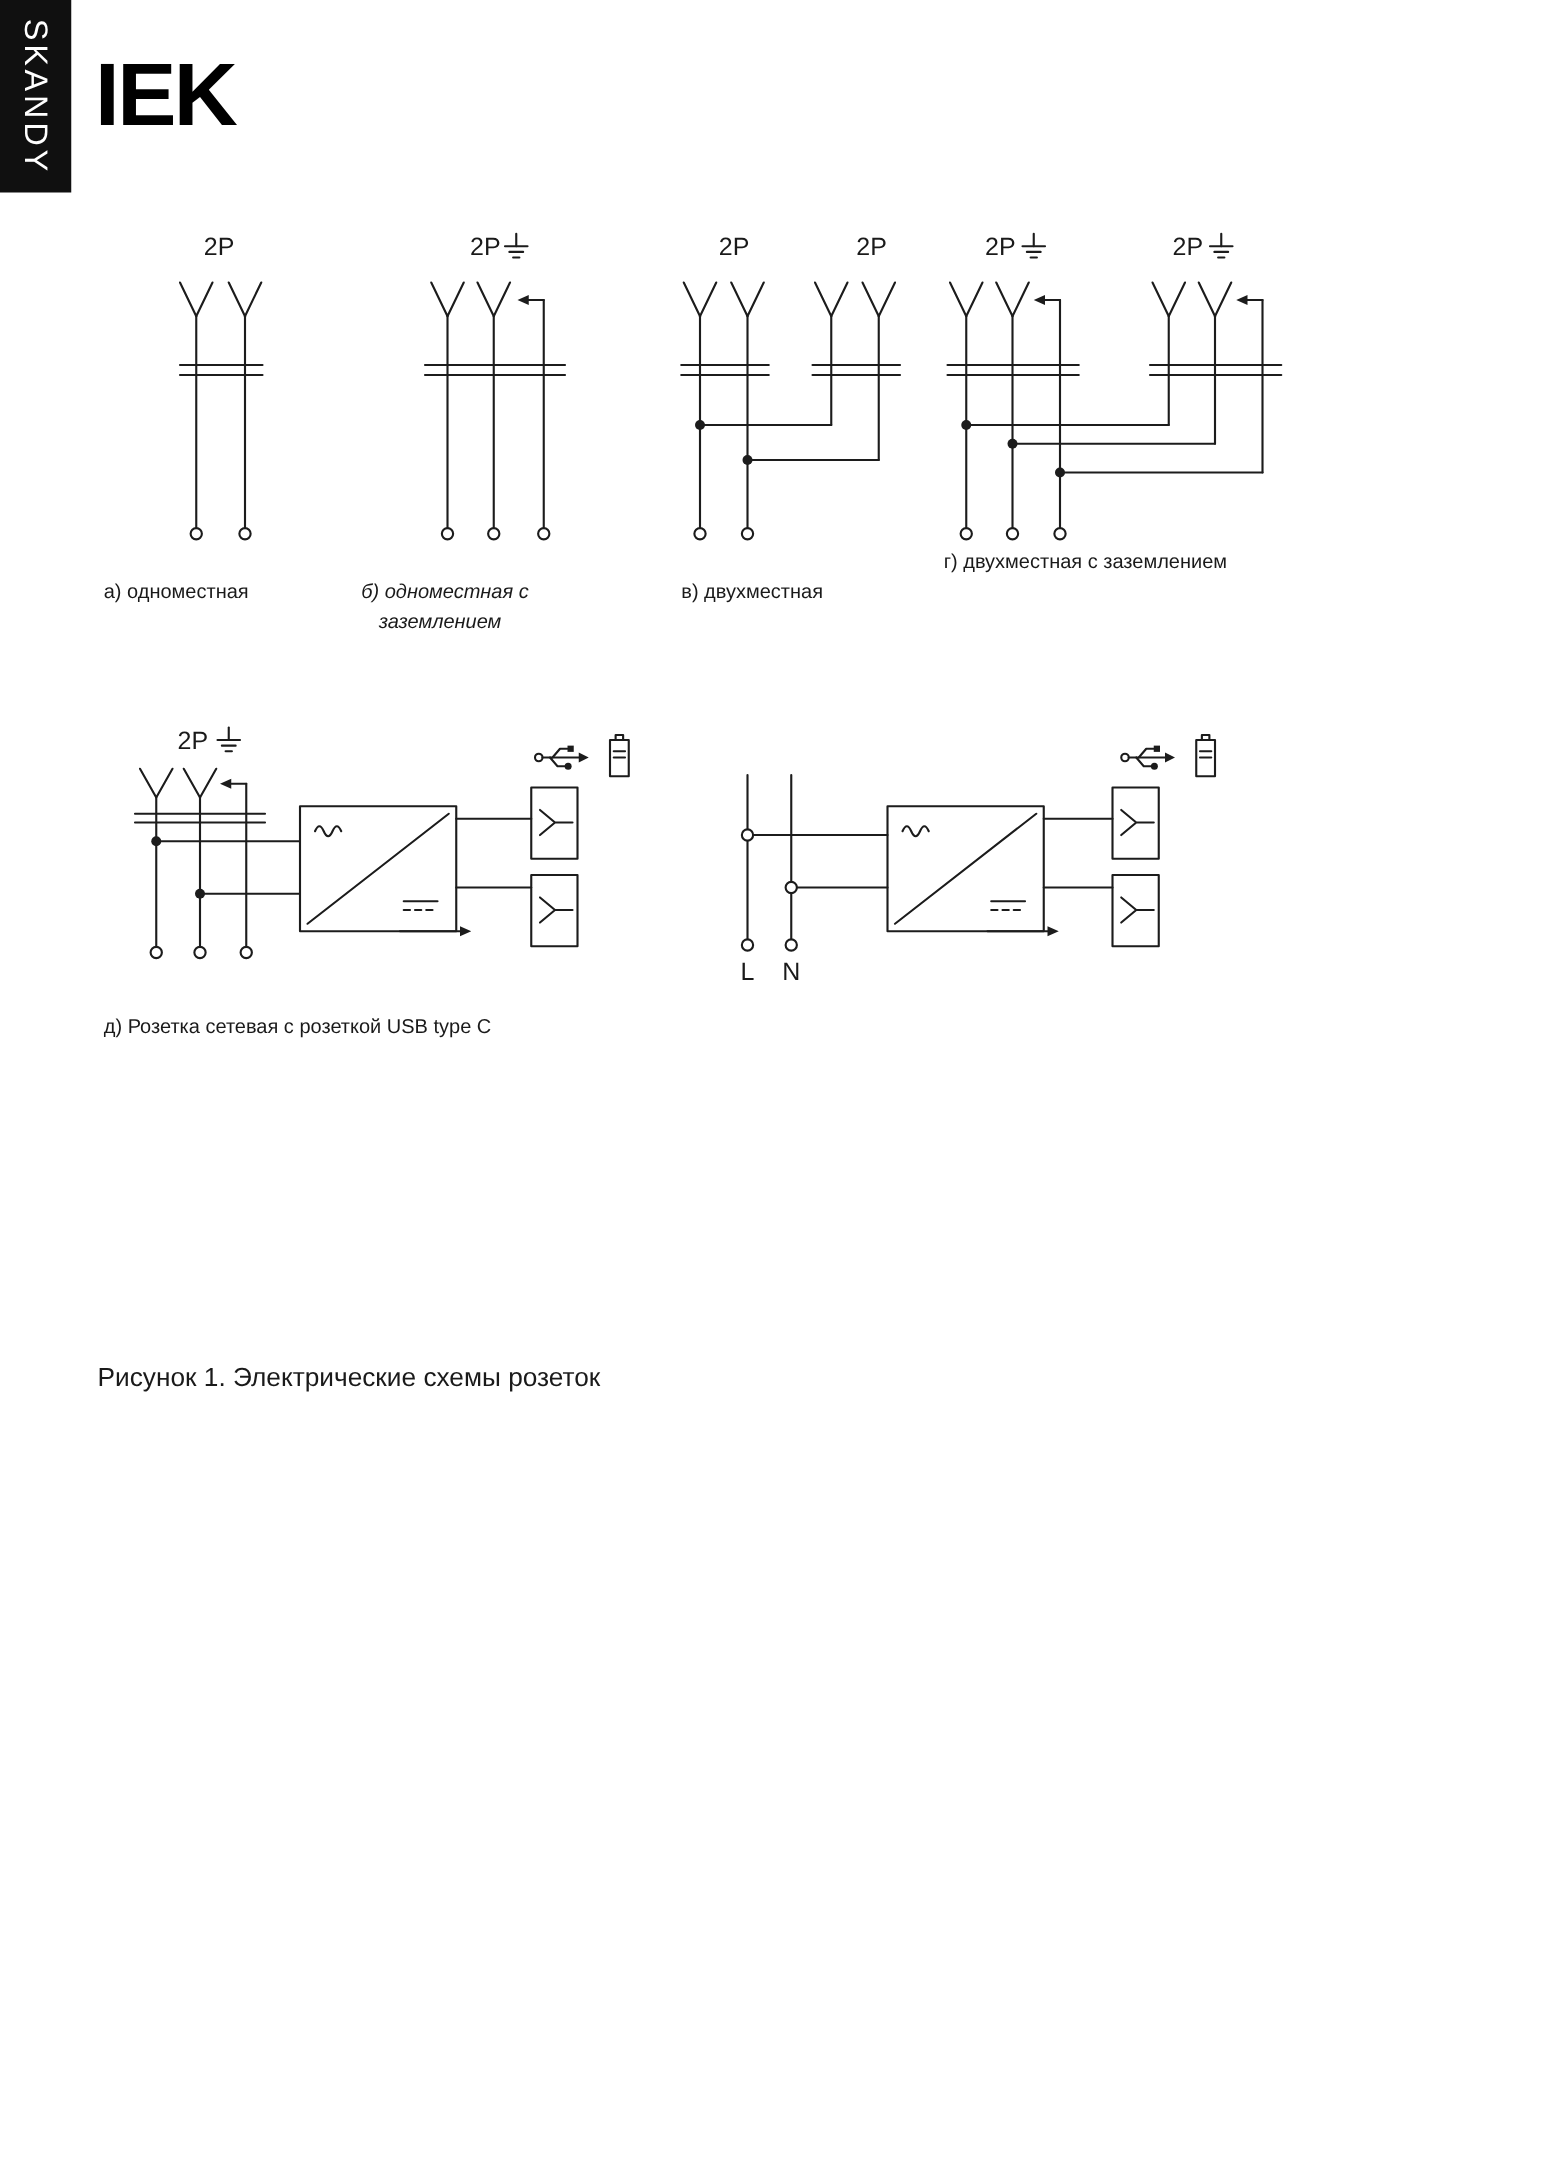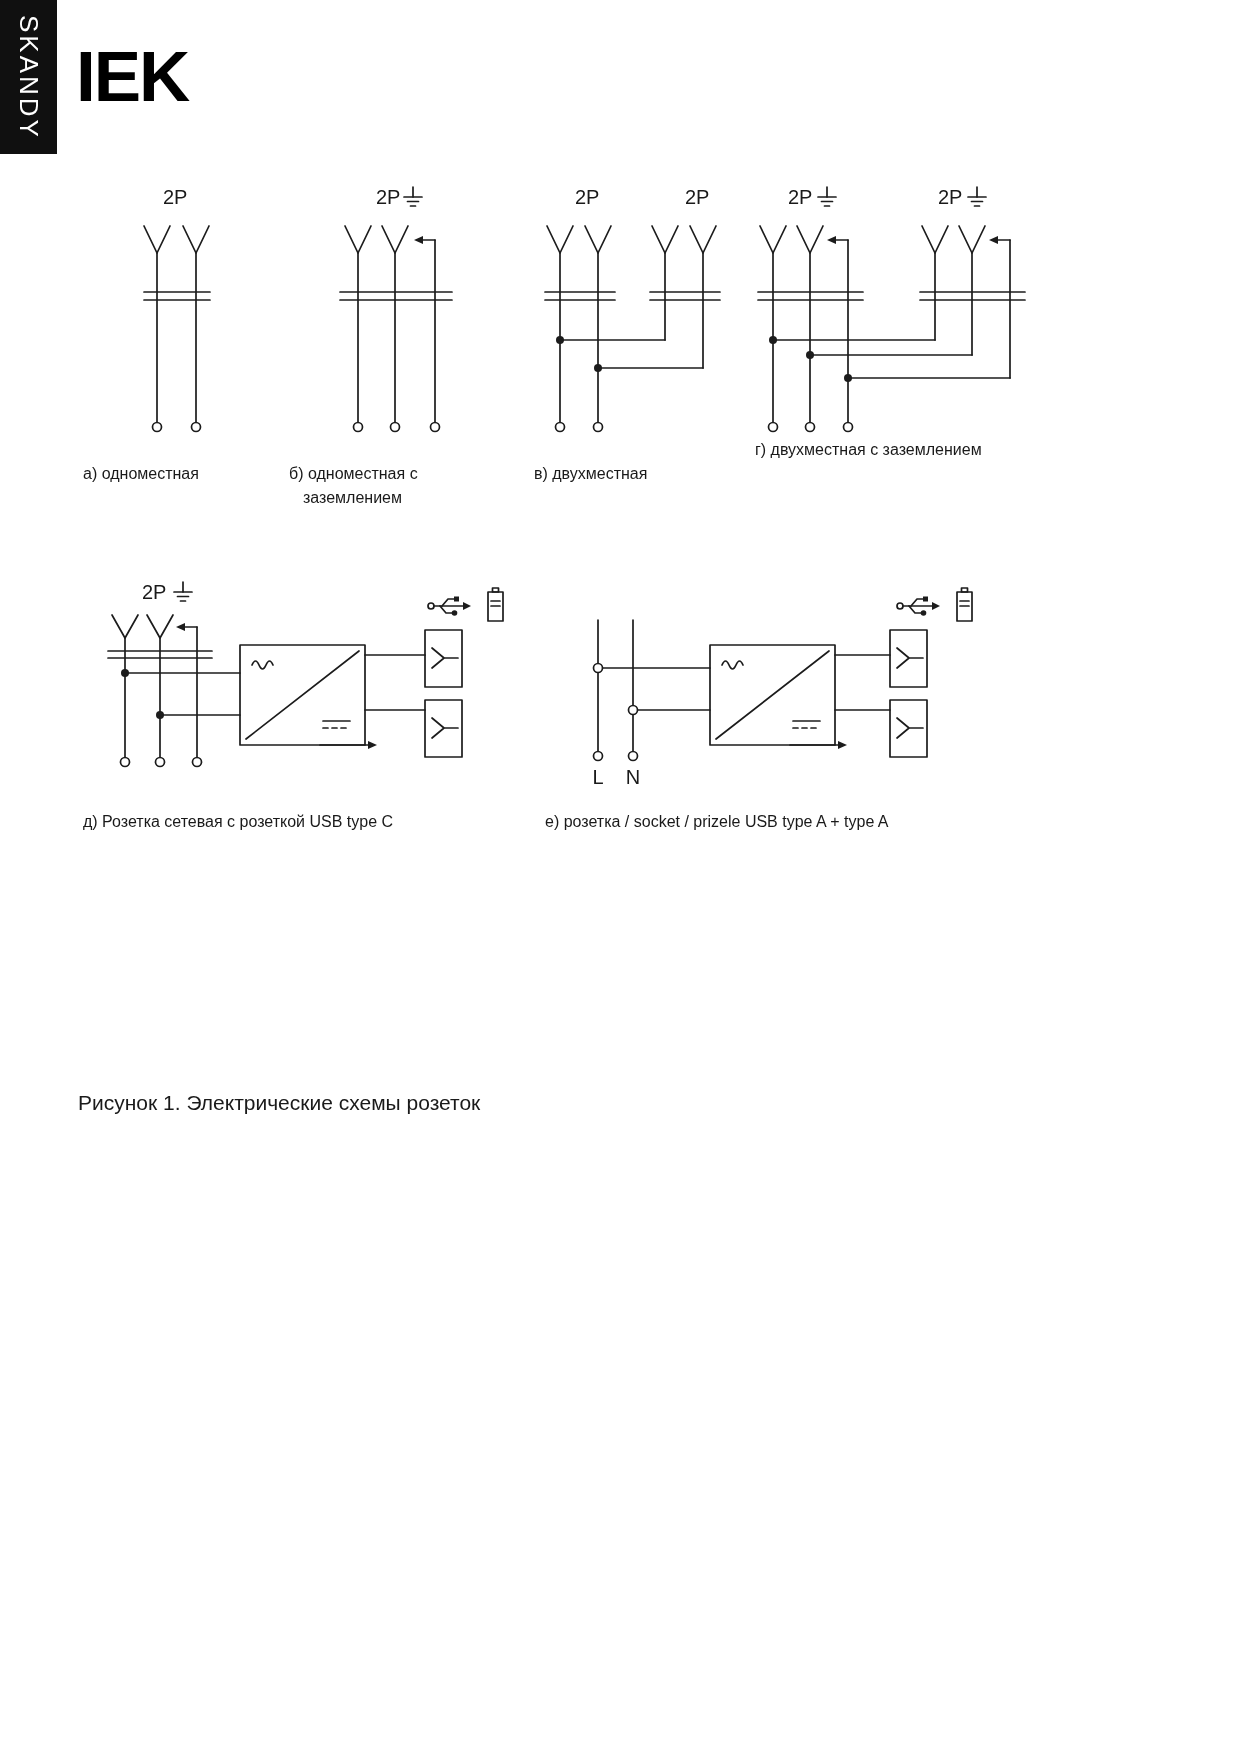--- a/index.html
+++ b/index.html
@@ -13,21 +13,21 @@
          letter-spacing:-2px;color:#000000;}
   .schem{position:absolute;}
   .schem line,.schem path,.schem rect,.schem circle,.schem polyline{
       stroke:#1c1c1c;stroke-width:1.7;fill:none;stroke-linecap:round;stroke-linejoin:round;}
   .schem polygon{fill:#1c1c1c;stroke:none;}
   .schem rect.arrow{fill:#1c1c1c;stroke:none;}
   .schem circle.dot{fill:#1c1c1c;stroke:none;}
   .schem circle.node{fill:#ffffff;}
   .schem text{stroke:none;fill:#1a1a1a;font-family:"Liberation Sans",sans-serif;font-size:20px;}
   .cap{position:absolute;font-size:16px;color:#1a1a1a;line-height:24px;}
-  .cap.two{width:184px;padding-left:14px;text-indent:-14px;}
+  .cap.two{width:184px;padding-left:14px;text-indent:-14px;font-style:italic;}
   .fig-cap{position:absolute;left:78px;top:1046px;font-size:21px;color:#1a1a1a;margin-top:45px;}
 </style>
 </head>
 <body>
 
 <div class="page">
 
   <div class="side-tab">
     <div class="side-tab-label">SKANDY</div>
   </div>
@@ -162,21 +162,21 @@
     </g>
     <g>
       <circle class="node" cx="18" cy="245" r="4.5"></circle>
       <circle class="node" cx="55" cy="245" r="4.5"></circle>
       <circle class="node" cx="93" cy="245" r="4.5"></circle>
     </g>
   </svg>
 
   <div class="cap" style="left:83px;top:462px">а) одноместная</div>
   <div class="cap two" style="left:289px;top:462px">б) одноместная с заземлением</div>
-  <div class="cap" style="left:534px;top:462px">в) двухместная</div>
+  <div class="cap" style="left:545px;top:462px">в) двухместная</div>
   <div class="cap" style="left:755px;top:438px">г) двухместная с заземлением</div>
 
   <svg class="schem" style="left:80px;top:575px" width="455" height="220" viewBox="0 0 455 220">
     <text x="62" y="24">2P</text>
     <g>
       <line x1="103" y1="7" x2="103" y2="17"></line>
       <line x1="94" y1="17" x2="112" y2="17"></line>
       <line x1="97.5" y1="21.5" x2="108.5" y2="21.5"></line>
       <line x1="100.5" y1="26" x2="105.5" y2="26"></line>
     </g>
@@ -295,17 +295,16 @@
     </g>
     <g>
       <rect x="412" y="17" width="15" height="29"></rect>
       <rect x="416.5" y="13" width="6" height="4"></rect>
       <line x1="415" y1="26" x2="424" y2="26"></line>
       <line x1="415" y1="31" x2="424" y2="31"></line>
     </g>
   </svg>
 
   <div class="cap" style="left:83px;top:810px">д) Розетка сетевая с розеткой USB type C</div>
-  <div class="cap" style="left:545px;top:810px">е) розетка / socket / prizele USB type A + type A</div>
 
   <div class="fig-cap">Рисунок 1. Электрические схемы розеток</div>
 
 </div>
 
 </body></html>

